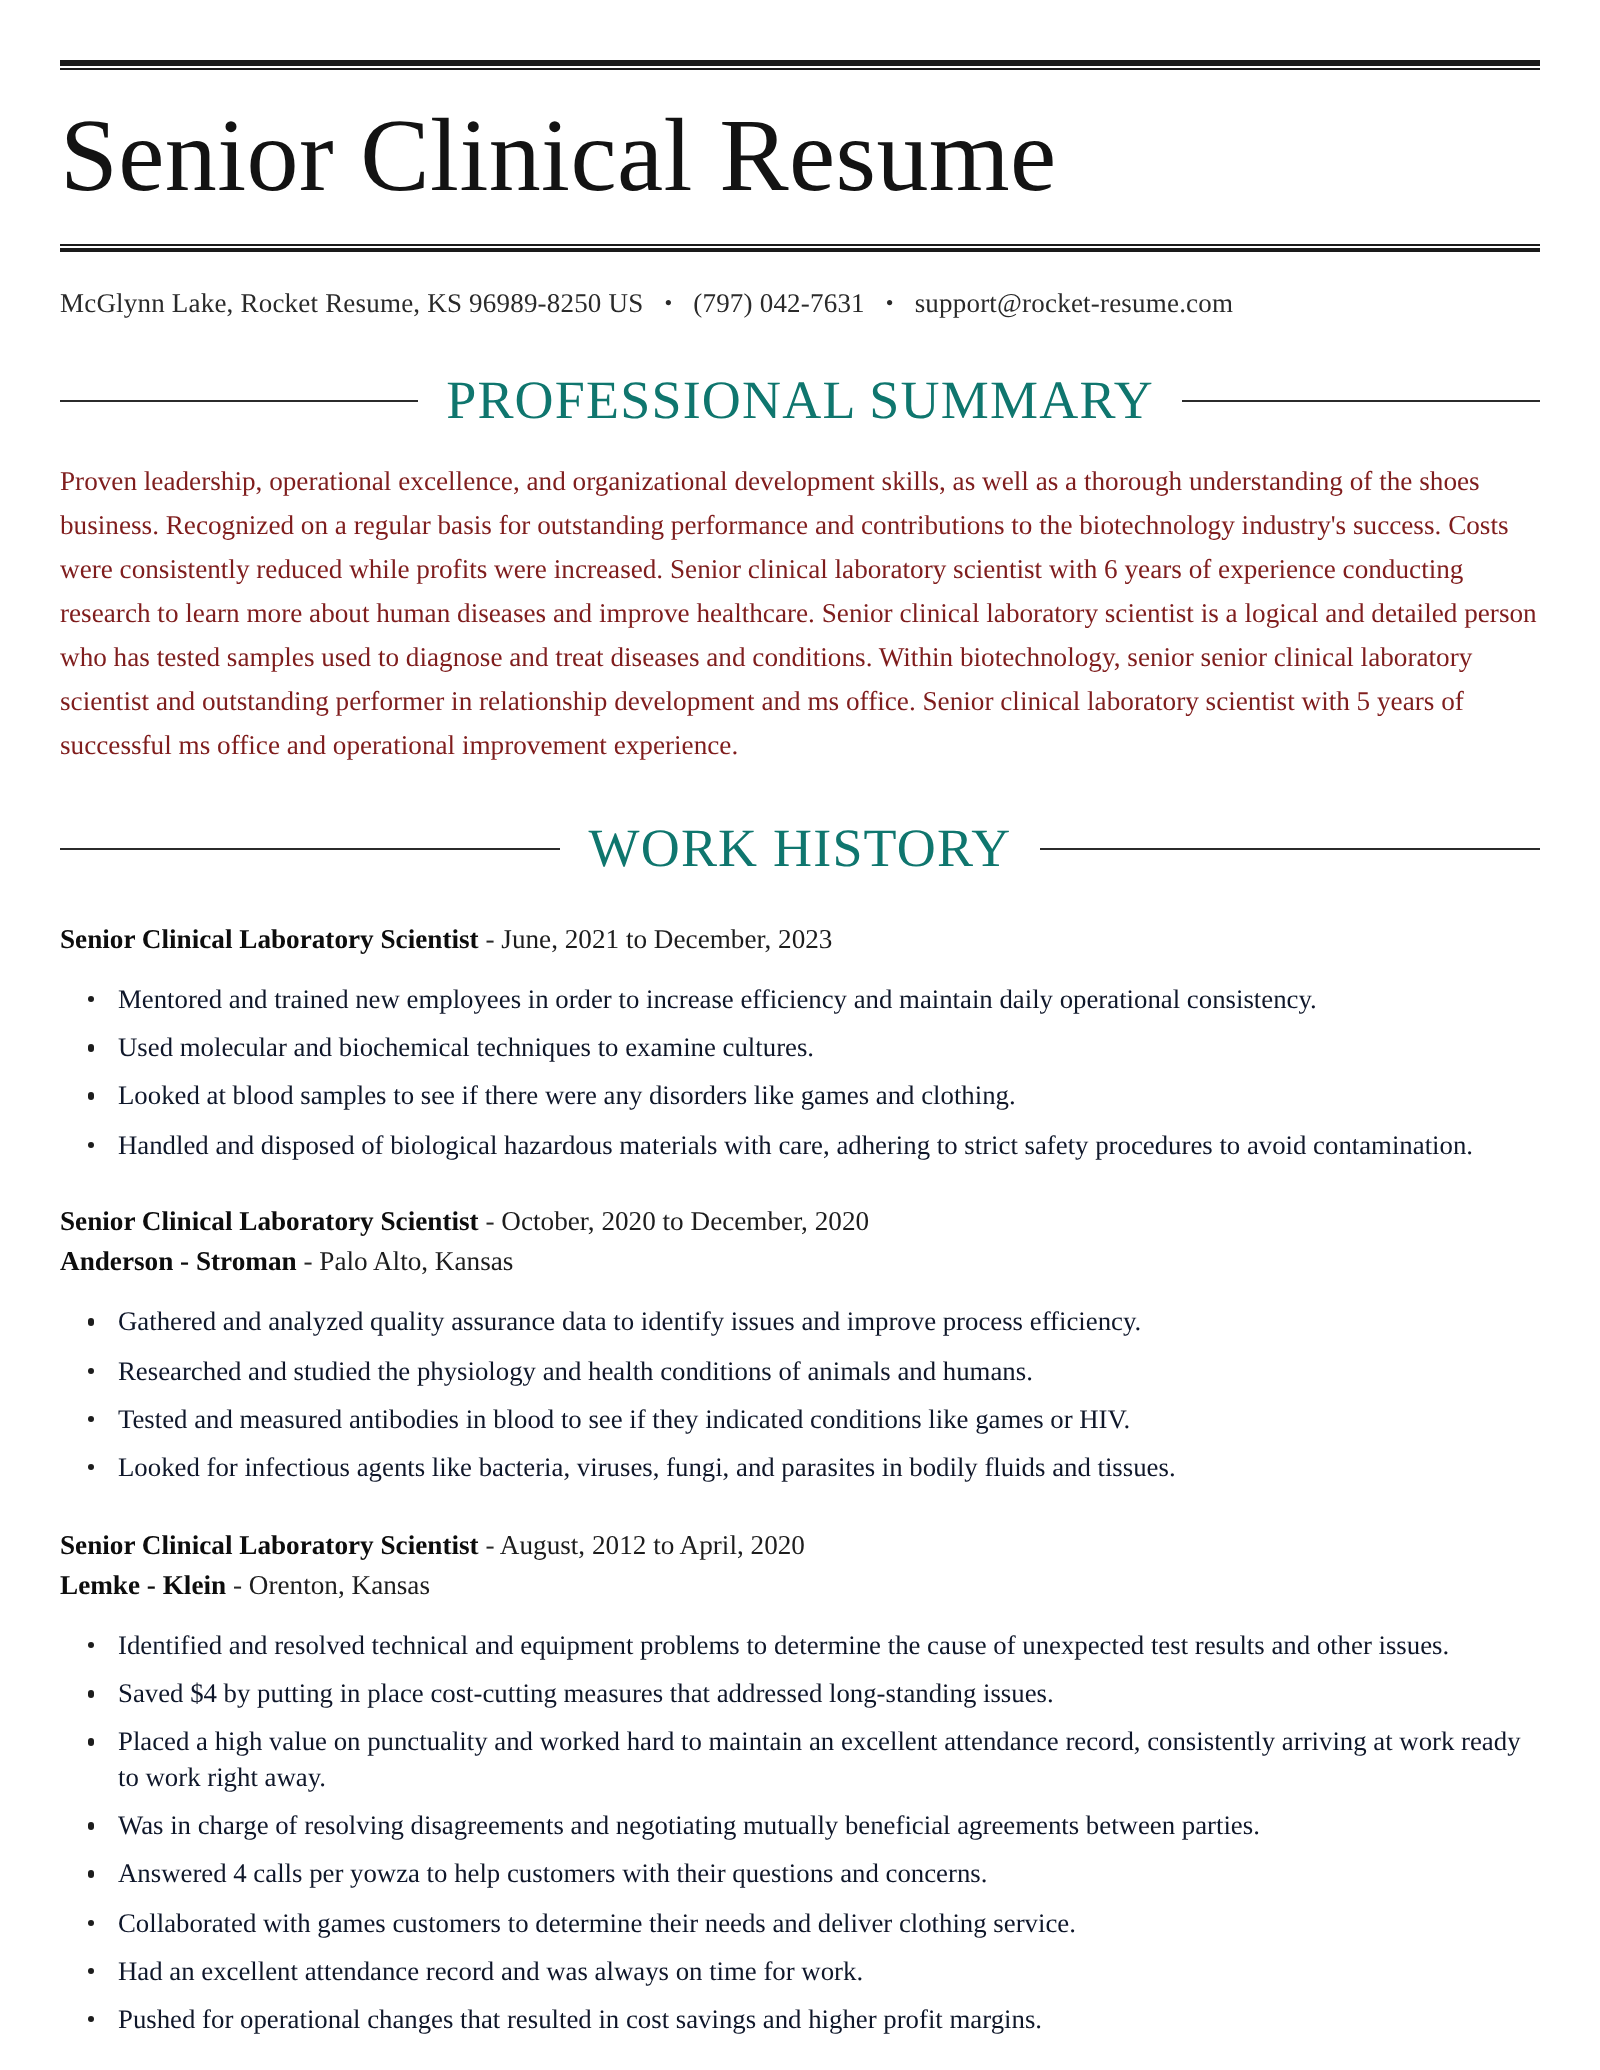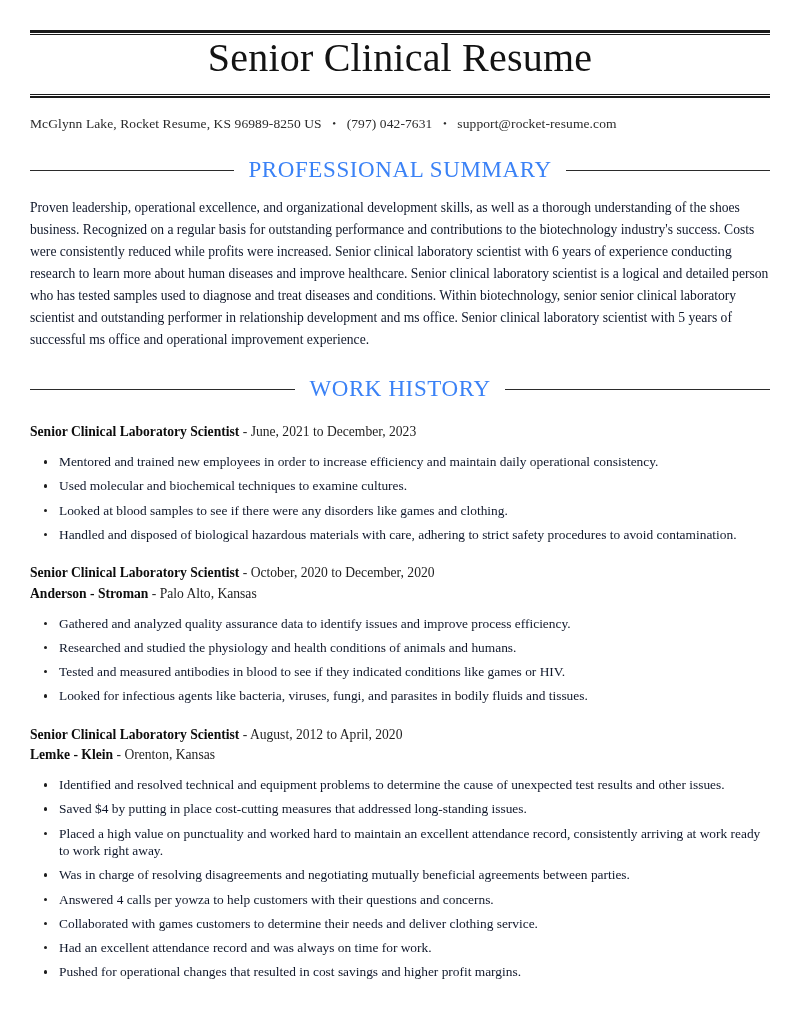--- a/index.html
+++ b/index.html
@@ -21,26 +21,25 @@
   }
 
   
   .header-rule-top {
     margin-top: 30px;
     border-top: 3px solid #1a1a1a;
     border-bottom: 1px solid #1a1a1a;
     height: 5px;
   }
   .resume-title {
-    text-align: center;
-    font-size: 40px;
+    font-size: 52px;
     font-weight: 400;
     letter-spacing: 0.2px;
     line-height: 1.15;
-    margin: 0 0 13px 0;
+    margin: 14px 0 13px 0;
     color: #131313;
   }
   .header-rule-bottom {
     border-top: 1px solid #1a1a1a;
     border-bottom: 2px solid #1a1a1a;
     height: 4px;
   }
   .contact-line {
     font-size: 13.5px;
     color: #2a2a2a;
@@ -61,33 +60,33 @@
     gap: 14px;
     margin: 25px 0 0 0;
   }
   .section-heading .line {
     flex: 1 1 auto;
     height: 1px;
     background: #2b2b2b;
   }
   .section-heading .label {
     flex: 0 0 auto;
-    font-size: 23px;
+    font-size: 27px;
     letter-spacing: 0.6px;
-    color: #3b82f6;
+    color: #0f766e;
     white-space: nowrap;
   }
 
   
   .summary-text {
     font-size: 13.6px;
     line-height: 1.62;
     text-align: left;
     margin: 14px 0 0 0;
-    color: #0f172a;
+    color: #7f1d1d;
   }
 
   
   .job { margin-top: 20px; }
   .job:first-of-type { margin-top: 19px; }
   .job-line {
     font-size: 13.6px;
     line-height: 1.48;
     color: #1d1d1d;
   }

